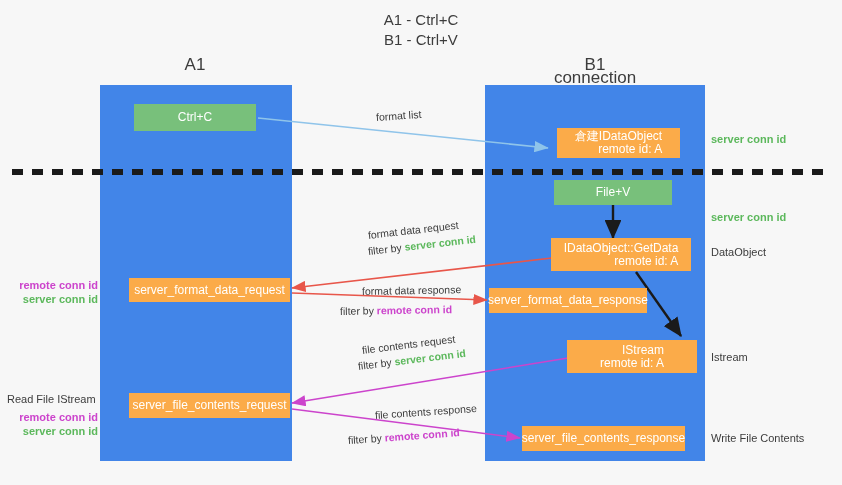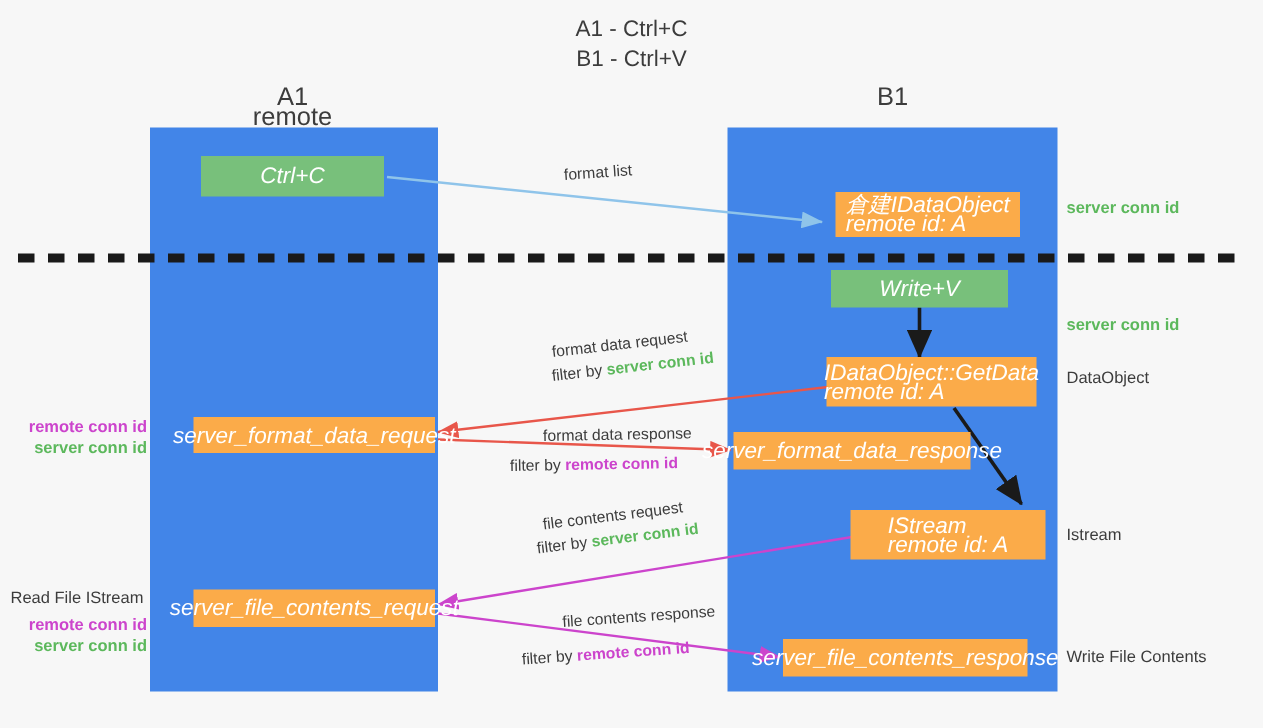--- a/index.html
+++ b/index.html
@@ -22,22 +22,22 @@
   .lane-head{
     text-align:center;font-size:17px;line-height:13px;color:#3c3c3c;
   }
 
   
   .lane{background:#4285e8;}
 
   
   .box{
     display:flex;align-items:center;justify-content:center;
-    text-align:left;color:#ffffff;font-size:15px;line-height:13px;
-    box-sizing:border-box;padding:2px 4px;font-style:italic;
+    text-align:right;color:#ffffff;font-size:12px;line-height:13px;
+    box-sizing:border-box;padding:2px 4px;
   }
   .box.green{background:#78c07b;}
   .box.orange{background:#fbab49;}
 
   
   .lbl{font-size:11px;line-height:14px;white-space:pre;}
   .green-t{color:#5cb85c;font-weight:bold;}
   .mag-t{color:#cc44cc;font-weight:bold;}
   .gray-t{color:#3c3c3c;}
 
@@ -54,24 +54,24 @@
 </head>
 <body>
 
 <div id="stage">
 
   <div class="abs" id="title">A1 - Ctrl+C
 B1 - Ctrl+V</div>
 
   <div class="abs lane-head" style="left:120px;top:58px;width:150px;">
     <div>A1</div>
-    <div>remote</div>
   </div>
   <div class="abs lane-head" style="left:520px;top:58px;width:150px;">
     <div>B1</div>
+    <div>connection</div>
   </div>
 
   <div class="abs lane" style="left:100px;top:85px;width:192px;height:376px;"></div>
   <div class="abs lane" style="left:485px;top:85px;width:220px;height:376px;"></div>
 
   <svg class="nohit" viewBox="0 0 842 485">
     <defs>
       <marker id="ah-blue" markerWidth="9" markerHeight="7" refX="8.5" refY="3.5" orient="auto">
         <polygon points="0 0, 9 3.5, 0 7" fill="#8fc4ea"></polygon>
       </marker>
@@ -101,21 +101,21 @@
     <line x1="292" y1="409" x2="520" y2="438" stroke="#cc44cc" stroke-width="1.6" marker-end="url(#ah-mag)"></line>
 
     <line x1="12" y1="172" x2="828" y2="172" stroke="#1a1a1a" stroke-width="6" stroke-dasharray="11 9" stroke-linecap="butt"></line>
   </svg>
 
   <div class="abs box green" style="left:134px;top:104px;width:122px;height:27px;">Ctrl+C</div>
 
   <div class="abs box orange" style="left:557px;top:128px;width:123px;height:30px;white-space:pre;">倉建IDataObject
 remote id: A</div>
 
-  <div class="abs box green" style="left:554px;top:180px;width:118px;height:25px;">Write+V</div>
+  <div class="abs box green" style="left:554px;top:180px;width:118px;height:25px;">File+V</div>
 
   <div class="abs box orange" style="left:551px;top:238px;width:140px;height:33px;white-space:pre;">IDataObject::GetData
 remote id: A</div>
 
   <div class="abs box orange" style="left:567px;top:340px;width:130px;height:33px;white-space:pre;">IStream
 remote id: A</div>
 
   <div class="abs box orange" style="left:129px;top:278px;width:161px;height:24px;">server_format_data_request</div>
 
   <div class="abs box orange" style="left:489px;top:288px;width:158px;height:25px;">server_format_data_response</div>

